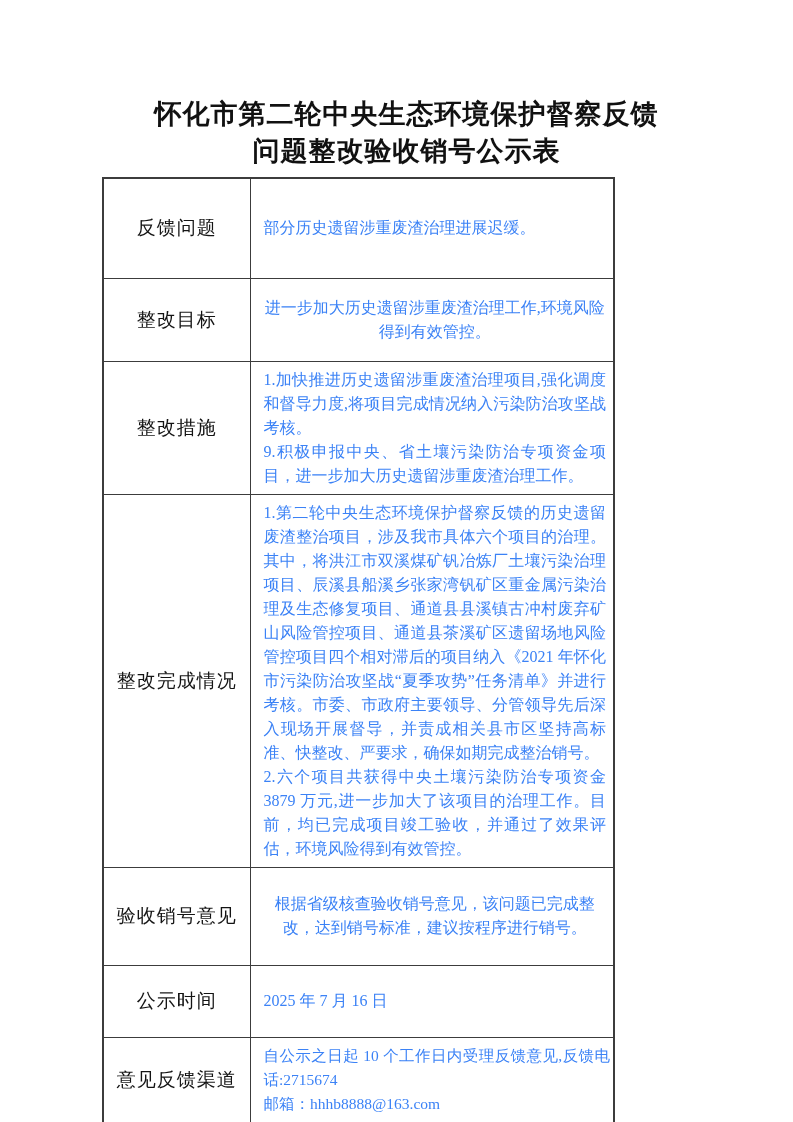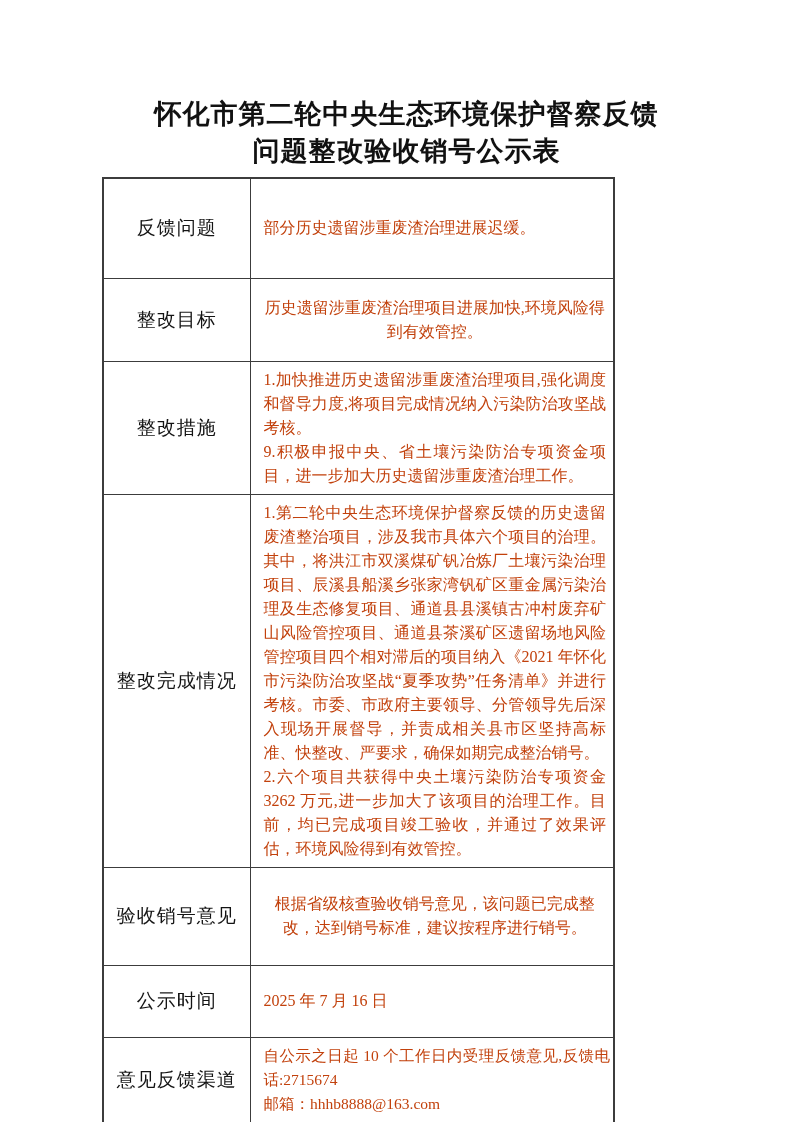--- a/index.html
+++ b/index.html
@@ -50,21 +50,21 @@
     font-size: 19px;
     letter-spacing: 1px;
     color: #141414;
     padding: 0 2px;
   }
   .content-cell {
     font-size: 16px;
     line-height: 24px;
     text-align: justify;
     padding: 6px 7px 6px 13px;
-    color: #c2410c;
+    color: #3b82f6;
   }
   .content-cell p { margin: 0; }
 
   tr.r1 td { height: 100px; }
   tr.r2 td { height: 83px; text-align: center; }
   tr.r3 td { height: 106px; }
   tr.r4 td { height: 292px; }
   tr.r5 td { height: 98px; text-align: center; }
   tr.r6 td { height: 72px; }
   tr.r7 td { height: 64px; }
@@ -99,37 +99,37 @@
       <tr class="r1">
         <td class="label-cell">反馈问题</td>
         <td class="content-cell">
           <p>部分历史遗留涉重废渣治理进展迟缓。</p>
         </td>
       </tr>
 
       <tr class="r2">
         <td class="label-cell">整改目标</td>
         <td class="content-cell">
-          <p>历史遗留涉重废渣治理项目进展加快,环境风险得到有效管控。</p>
+          <p>进一步加大历史遗留涉重废渣治理工作,环境风险得到有效管控。</p>
         </td>
       </tr>
 
       <tr class="r3">
         <td class="label-cell">整改措施</td>
         <td class="content-cell">
           <p>1.加快推进历史遗留涉重废渣治理项目,强化调度和督导力度,将项目完成情况纳入污染防治攻坚战考核。</p>
           <p>9.积极申报中央、省土壤污染防治专项资金项目，进一步加大历史遗留涉重废渣治理工作。</p>
         </td>
       </tr>
 
       <tr class="r4">
         <td class="label-cell">整改完成情况</td>
         <td class="content-cell">
           <p>1.第二轮中央生态环境保护督察反馈的历史遗留废渣整治项目，涉及我市具体六个项目的治理。其中，将洪江市双溪煤矿钒冶炼厂土壤污染治理项目、辰溪县船溪乡张家湾钒矿区重金属污染治理及生态修复项目、通道县县溪镇古冲村废弃矿山风险管控项目、通道县茶溪矿区遗留场地风险管控项目四个相对滞后的项目纳入《2021 年怀化市污染防治攻坚战“夏季攻势”任务清单》并进行考核。市委、市政府主要领导、分管领导先后深入现场开展督导，并责成相关县市区坚持高标准、快整改、严要求，确保如期完成整治销号。</p>
-          <p>2.六个项目共获得中央土壤污染防治专项资金 3262 万元,进一步加大了该项目的治理工作。目前，均已完成项目竣工验收，并通过了效果评估，环境风险得到有效管控。</p>
+          <p>2.六个项目共获得中央土壤污染防治专项资金 3879 万元,进一步加大了该项目的治理工作。目前，均已完成项目竣工验收，并通过了效果评估，环境风险得到有效管控。</p>
         </td>
       </tr>
 
       <tr class="r5">
         <td class="label-cell">验收销号意见</td>
         <td class="content-cell">
           <p>根据省级核查验收销号意见，该问题已完成整改，达到销号标准，建议按程序进行销号。</p>
         </td>
       </tr>
 

